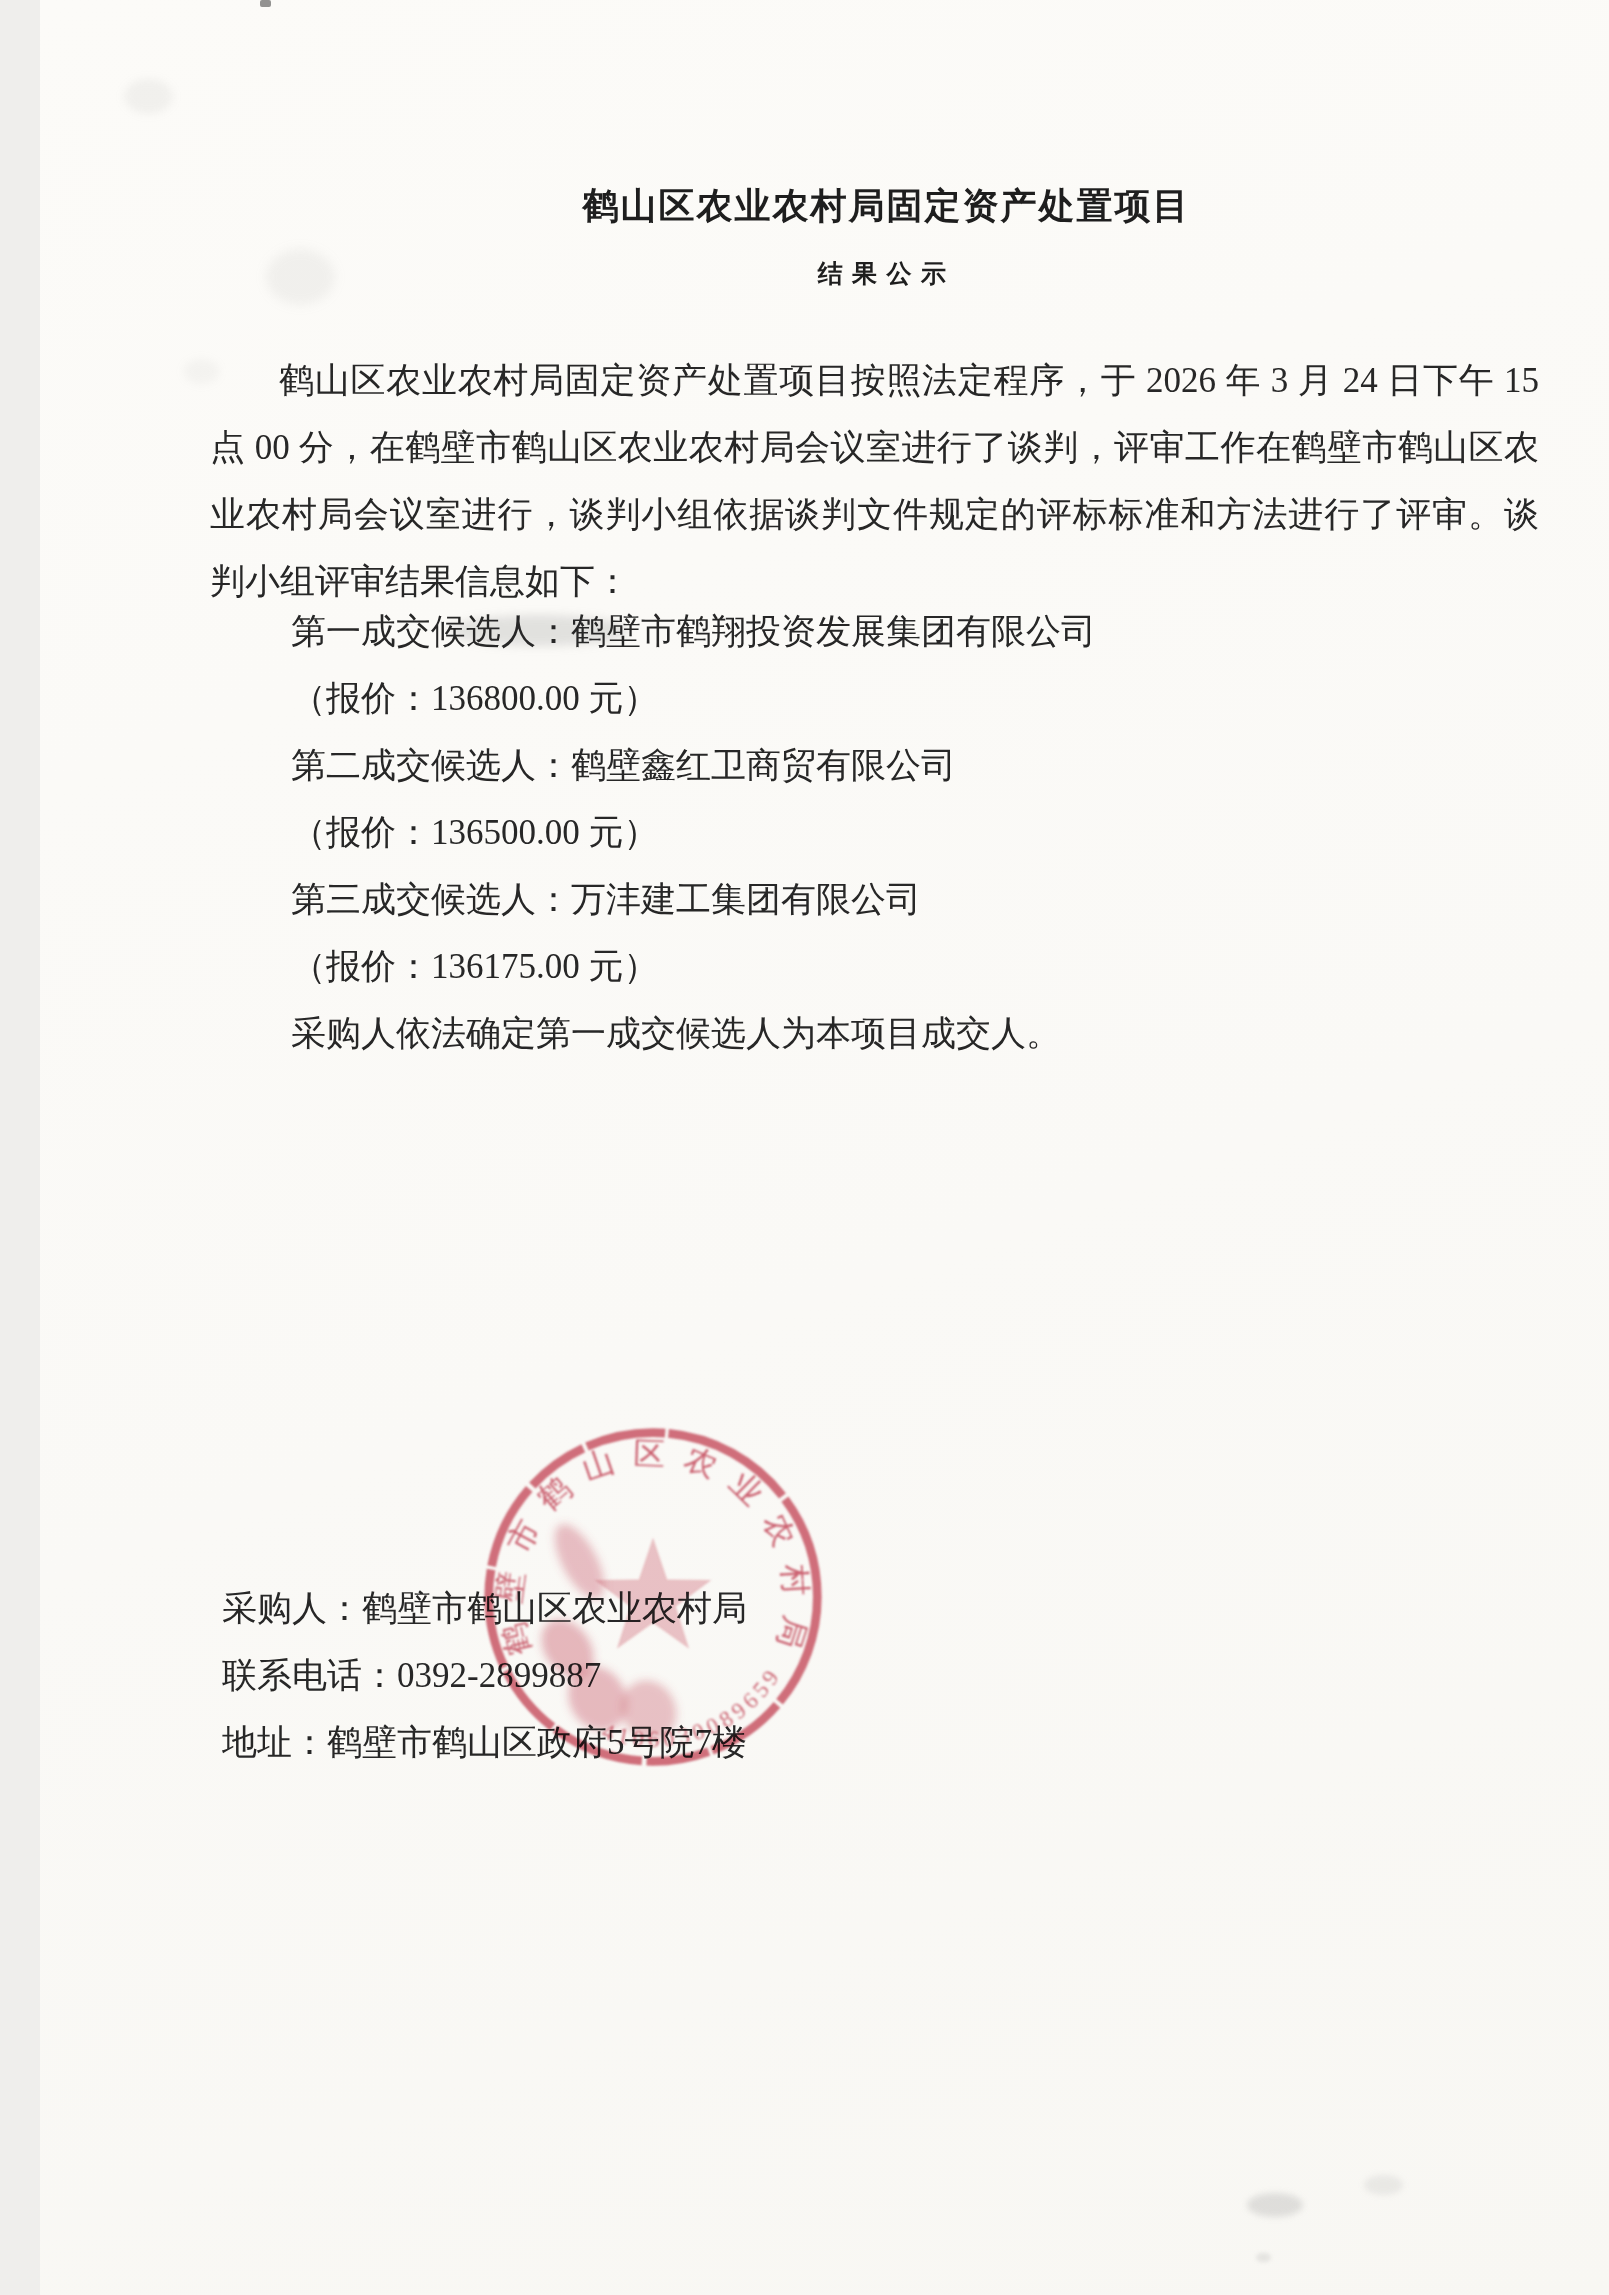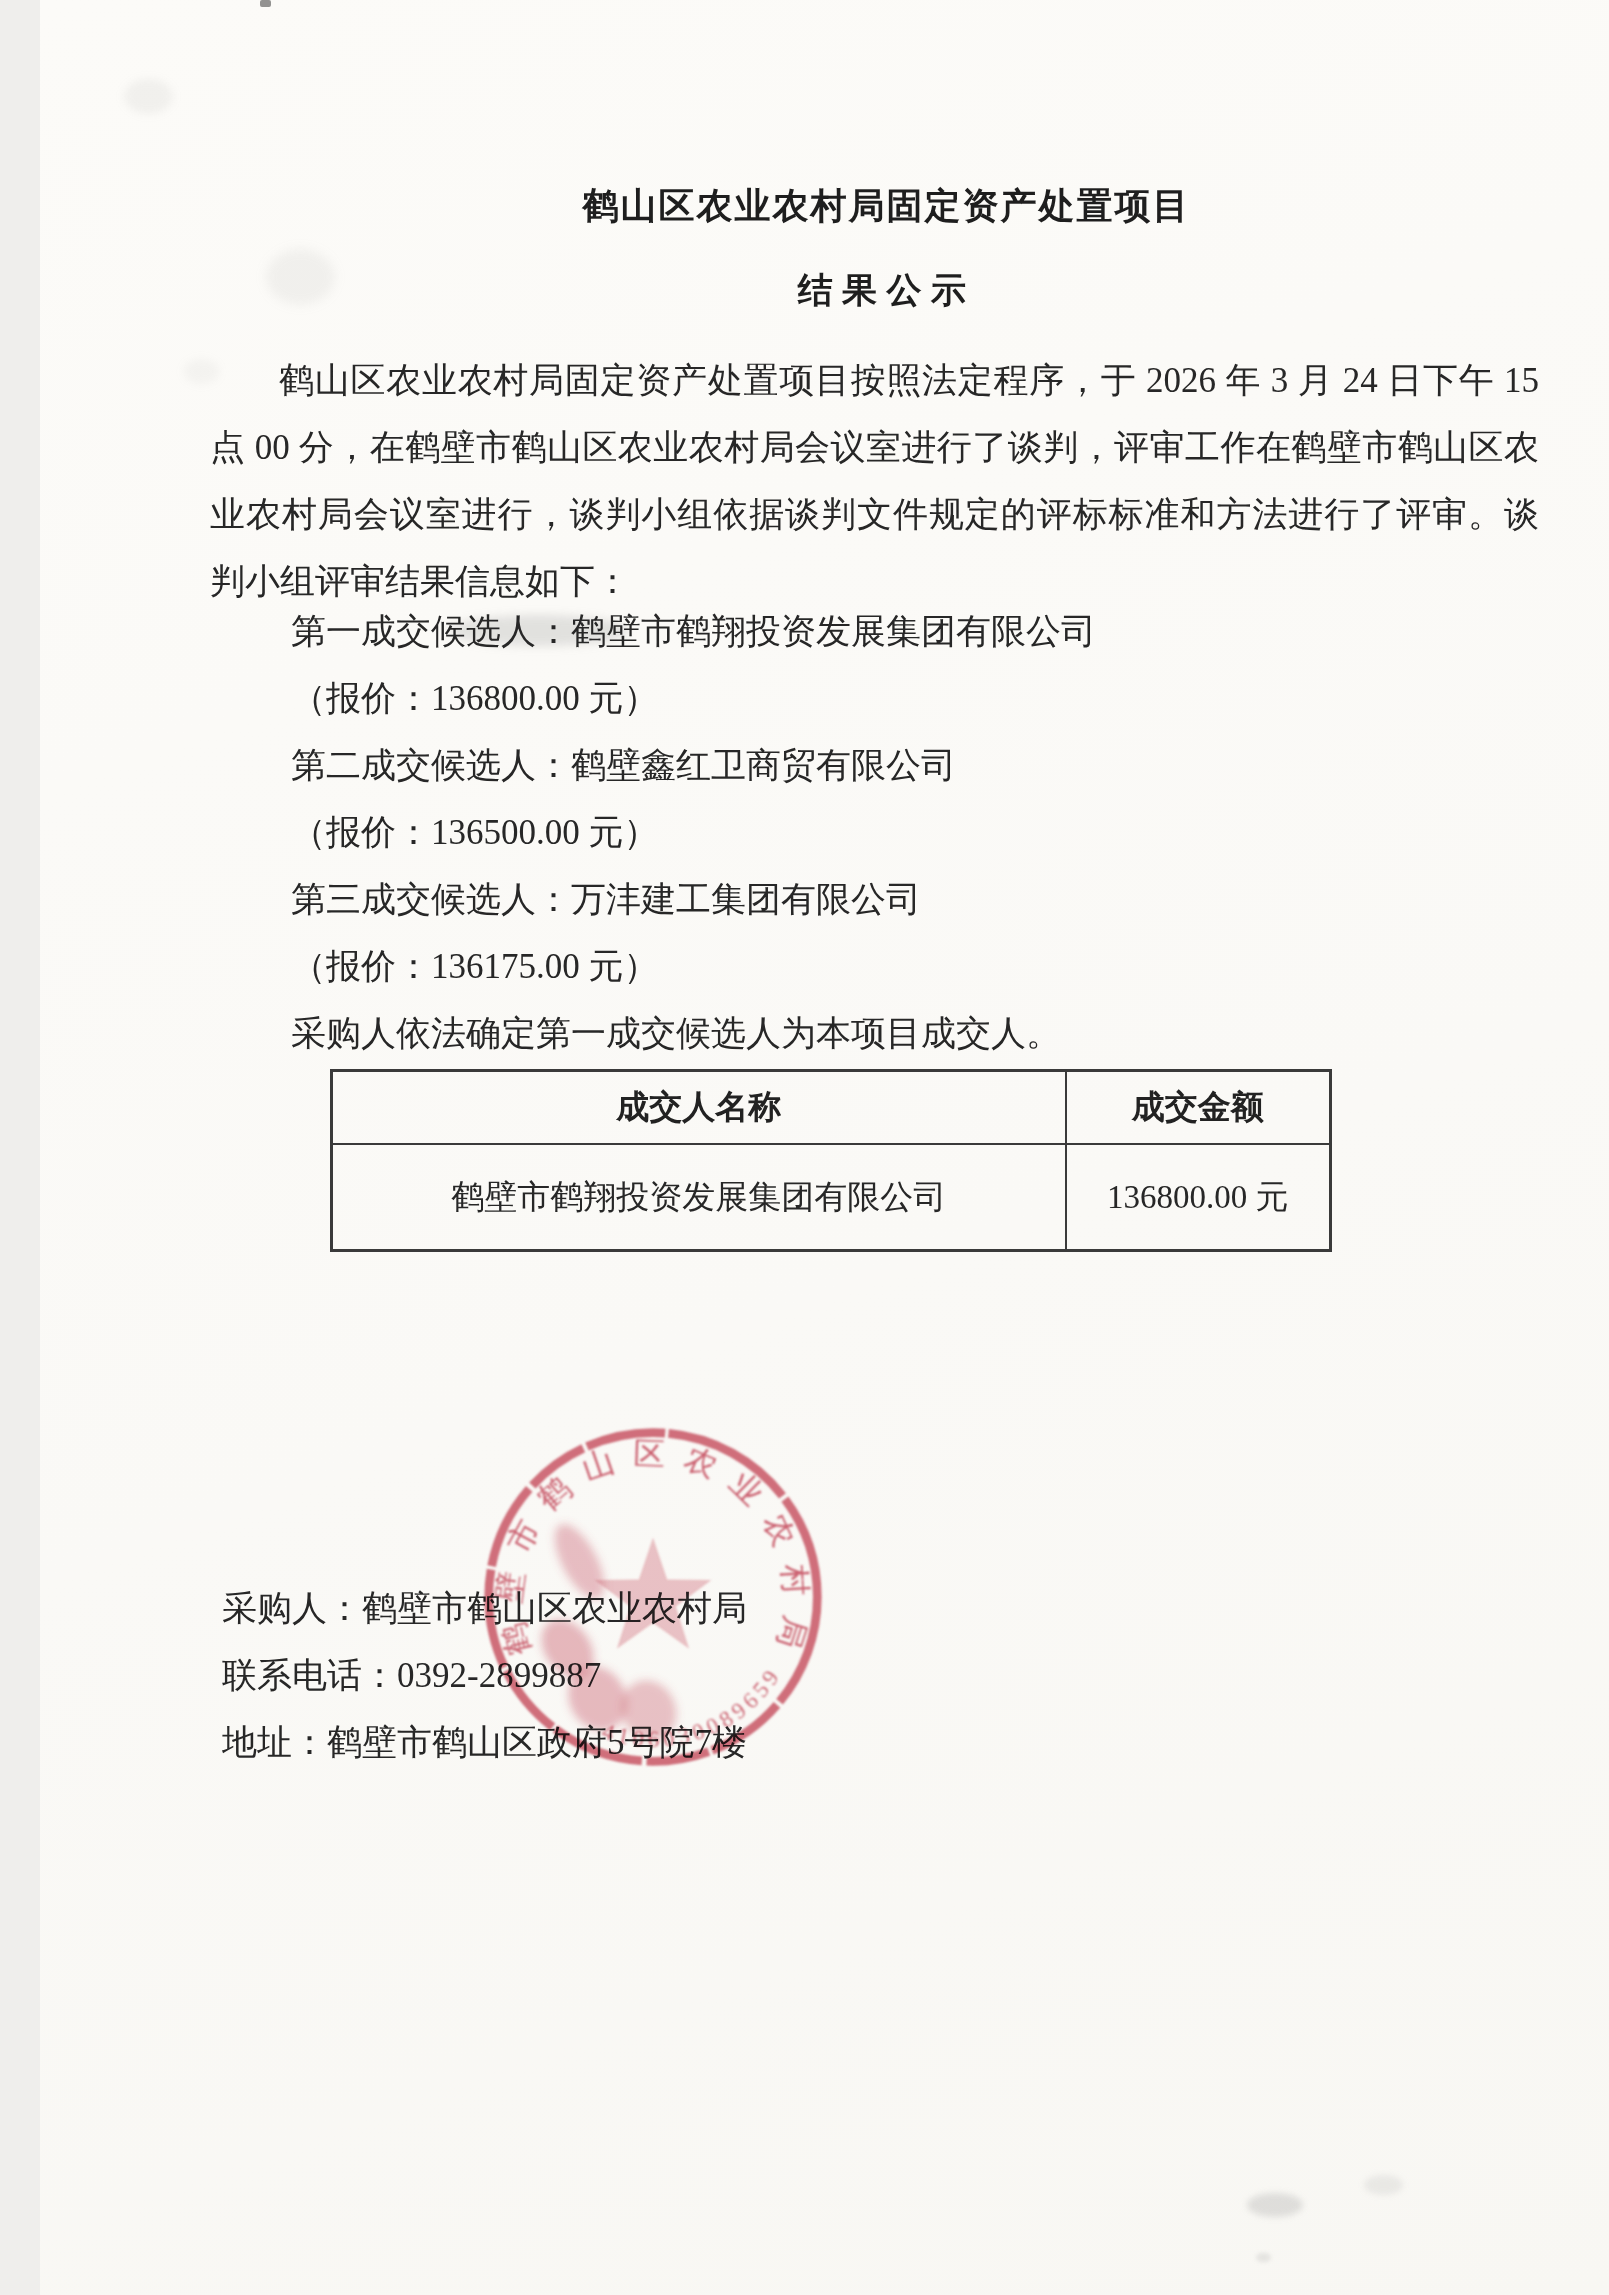--- a/index.html
+++ b/index.html
@@ -14,24 +14,24 @@
   }
   .abs { position:absolute; }
   .doc-title {
     top:186px; left:182px; width:1329px;
     text-align:center;
     font-family:"Liberation Sans","DejaVu Sans",sans-serif;
     font-weight:700; font-size:36px; line-height:40px;
     letter-spacing:2px; color:#1e1e1e;
   }
   .doc-subtitle {
-    top:270px; left:182px; width:1329px;
+    top:254px; left:182px; width:1329px;
     text-align:center;
     font-family:"Liberation Sans","DejaVu Sans",sans-serif;
-    font-weight:700; font-size:35px; line-height:39px;
+    font-weight:700; font-size:25px; line-height:39px;
     letter-spacing:9.4px; color:#1e1e1e;
   }
   .intro {
     top:347px; left:170px; width:1329px;
     font-size:35px; line-height:67px;
     text-align:justify; text-indent:69px;
     margin:0;
   }
   .lines { top:598px; left:182px; width:1329px; font-size:35px; line-height:67px; }
   .lines p { margin:0; text-indent:69px; white-space:nowrap; }
@@ -96,36 +96,20 @@
   <div class="abs lines">
     <p>第一成交候选人：鹤壁市鹤翔投资发展集团有限公司</p>
     <p>（报价：136800.00 元）</p>
     <p>第二成交候选人：鹤壁鑫红卫商贸有限公司</p>
     <p>（报价：136500.00 元）</p>
     <p>第三成交候选人：万沣建工集团有限公司</p>
     <p>（报价：136175.00 元）</p>
     <p>采购人依法确定第一成交候选人为本项目成交人。</p>
   </div>
 
-  <table class="result">
-    <colgroup>
-        <col style="width:734px">
-        <col style="width:265px">
-      </colgroup>
-    <tbody>
-        <tr>
-      <th>成交人名称</th>
-      <th>成交金额</th>
-    </tr>
-    <tr>
-      <td>鹤壁市鹤翔投资发展集团有限公司</td>
-      <td>136800.00 元</td>
-    </tr>
-  </tbody>
-    </table>
 
 
   <div class="abs footer">
     <p>采购人：鹤壁市鹤山区农业农村局</p>
     <p>联系电话：0392-2899887</p>
     <p>地址：鹤壁市鹤山区政府5号院7楼</p>
   </div>
 
   <svg class="abs stamp" viewBox="0 0 536 536" width="358" height="358">
     <defs>

